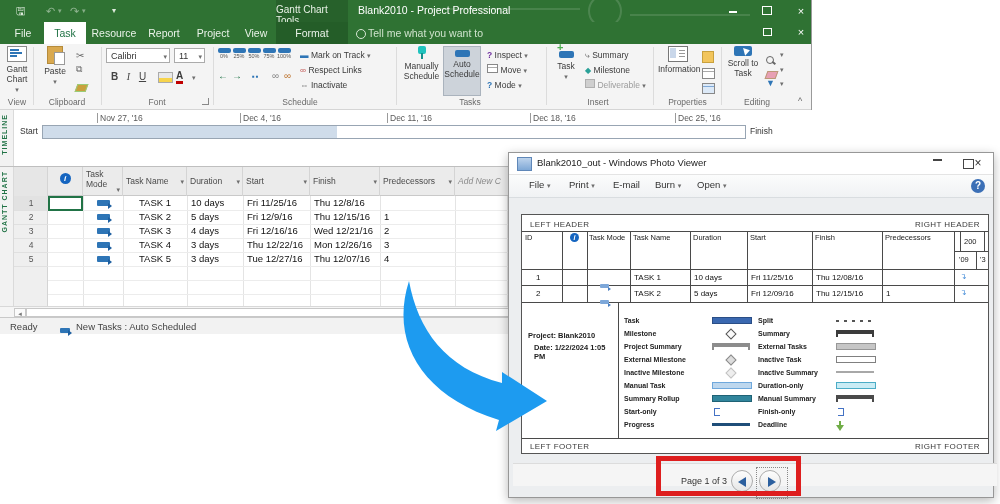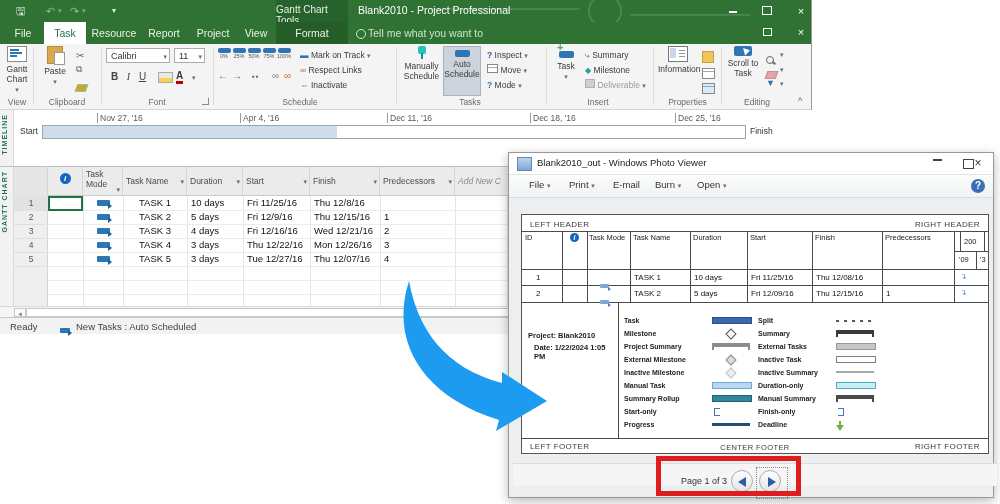--- a/index.html
+++ b/index.html
@@ -296,21 +296,21 @@
       <div class="glabel" style="left:722px;width:70px;">Editing</div>
 
       <span class="abs" style="left:798px;top:52px;color:#666;font-size:9px;">^</span>
     </div>
 
     <div id="tlpane">
       <div class="panestrip">
           <span>TIMELINE</span>
         </div>
       <span class="tldate" style="left:97px;">Nov 27, '16</span>
-      <span class="tldate" style="left:240px;">Apr 4, '16</span>
+      <span class="tldate" style="left:240px;">Dec 4, '16</span>
       <span class="tldate" style="left:387px;">Dec 11, '16</span>
       <span class="tldate" style="left:530px;">Dec 18, '16</span>
       <span class="tldate" style="left:675px;">Dec 25, '16</span>
       <span class="tlcap" style="left:20px;">Start</span>
       <div id="tlbar">
           <div id="tlfill"></div>
         </div>
       <span class="tlcap" style="left:750px;">Finish</span>
     </div>
 
@@ -524,21 +524,20 @@
       <span class="lg-label" style="left:236px;top:193px;">Finish-only</span>
       <span class="sw" style="left:314px;top:193px;" data-sw="cap-right"></span>
 
       <span class="lg-label" style="left:102px;top:206px;">Progress</span>
       <span class="sw" style="left:190px;top:206px;" data-sw="line-navy"></span>
       <span class="lg-label" style="left:236px;top:206px;">Deadline</span>
       <span class="sw" style="left:314px;top:206px;" data-sw="arrow-green"></span>
 
       <div class="pline" style="left:0;top:223px;width:466px;height:1px;"></div>
       <span class="ph" style="left:8px;top:227px;">LEFT FOOTER</span>
-      <span class="ph" style="left:0;top:228px;width:100%;text-align:center;font-size:7.5px;">CENTER FOOTER</span>
       <span class="ph" style="right:8px;top:227px;">RIGHT FOOTER</span>
     </div>
 
     <div id="pager">
       <span class="ptext">Page 1 of 3</span>
       <div class="navcirc" style="left:218px;">
           <span class="tri-l"></span>
         </div>
       <div class="navcirc" style="left:246px;">
           <span class="focusbox"></span>

